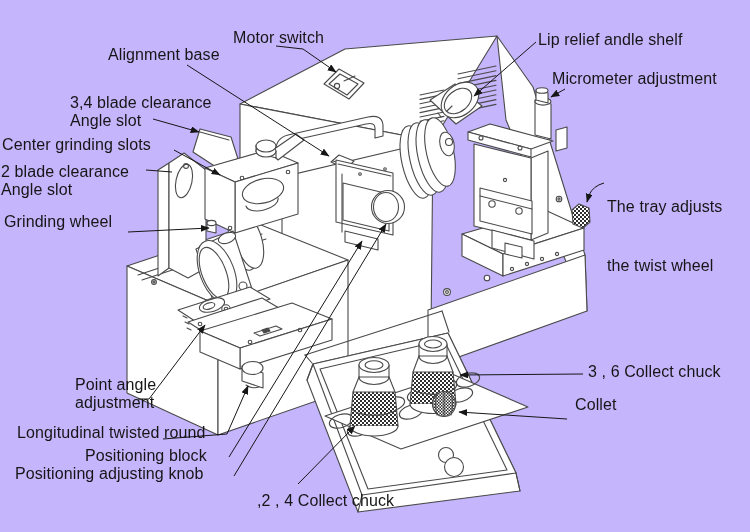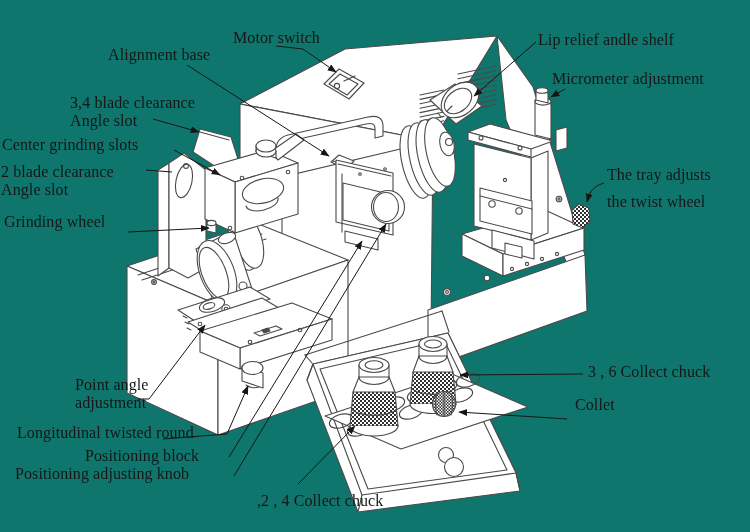--- a/index.html
+++ b/index.html
@@ -1,22 +1,22 @@
 <!DOCTYPE html>
 <html><head>
 <meta charset="utf-8">
 <style>
   html,body{margin:0;padding:0;background:#fff;}
-  #stage{position:relative;width:750px;height:532px;background:#0f766e;overflow:hidden;
-         font-family:Liberation Serif, serif;}
+  #stage{position:relative;width:750px;height:532px;background:#c4b5fd;overflow:hidden;
+         font-family:Liberation Sans, sans-serif;}
   #stage svg{position:absolute;left:0;top:0;}
   .lbl{position:absolute;font-size:16px;line-height:18px;color:#161616;white-space:nowrap;
        letter-spacing:0.1px;}
   .lbl span{display:block;}
-  .lbl.wide span{line-height:27px;}
+  .lbl.wide span{line-height:27px;margin-top:32px;}
 </style>
 </head>
 <body>
 
 <div id="stage">
 
 <svg width="750" height="532" viewBox="0 0 750 532">
   <defs>
     <pattern id="chk" width="4" height="4" patternUnits="userSpaceOnUse">
       <rect width="4" height="4" fill="#fff"></rect>

